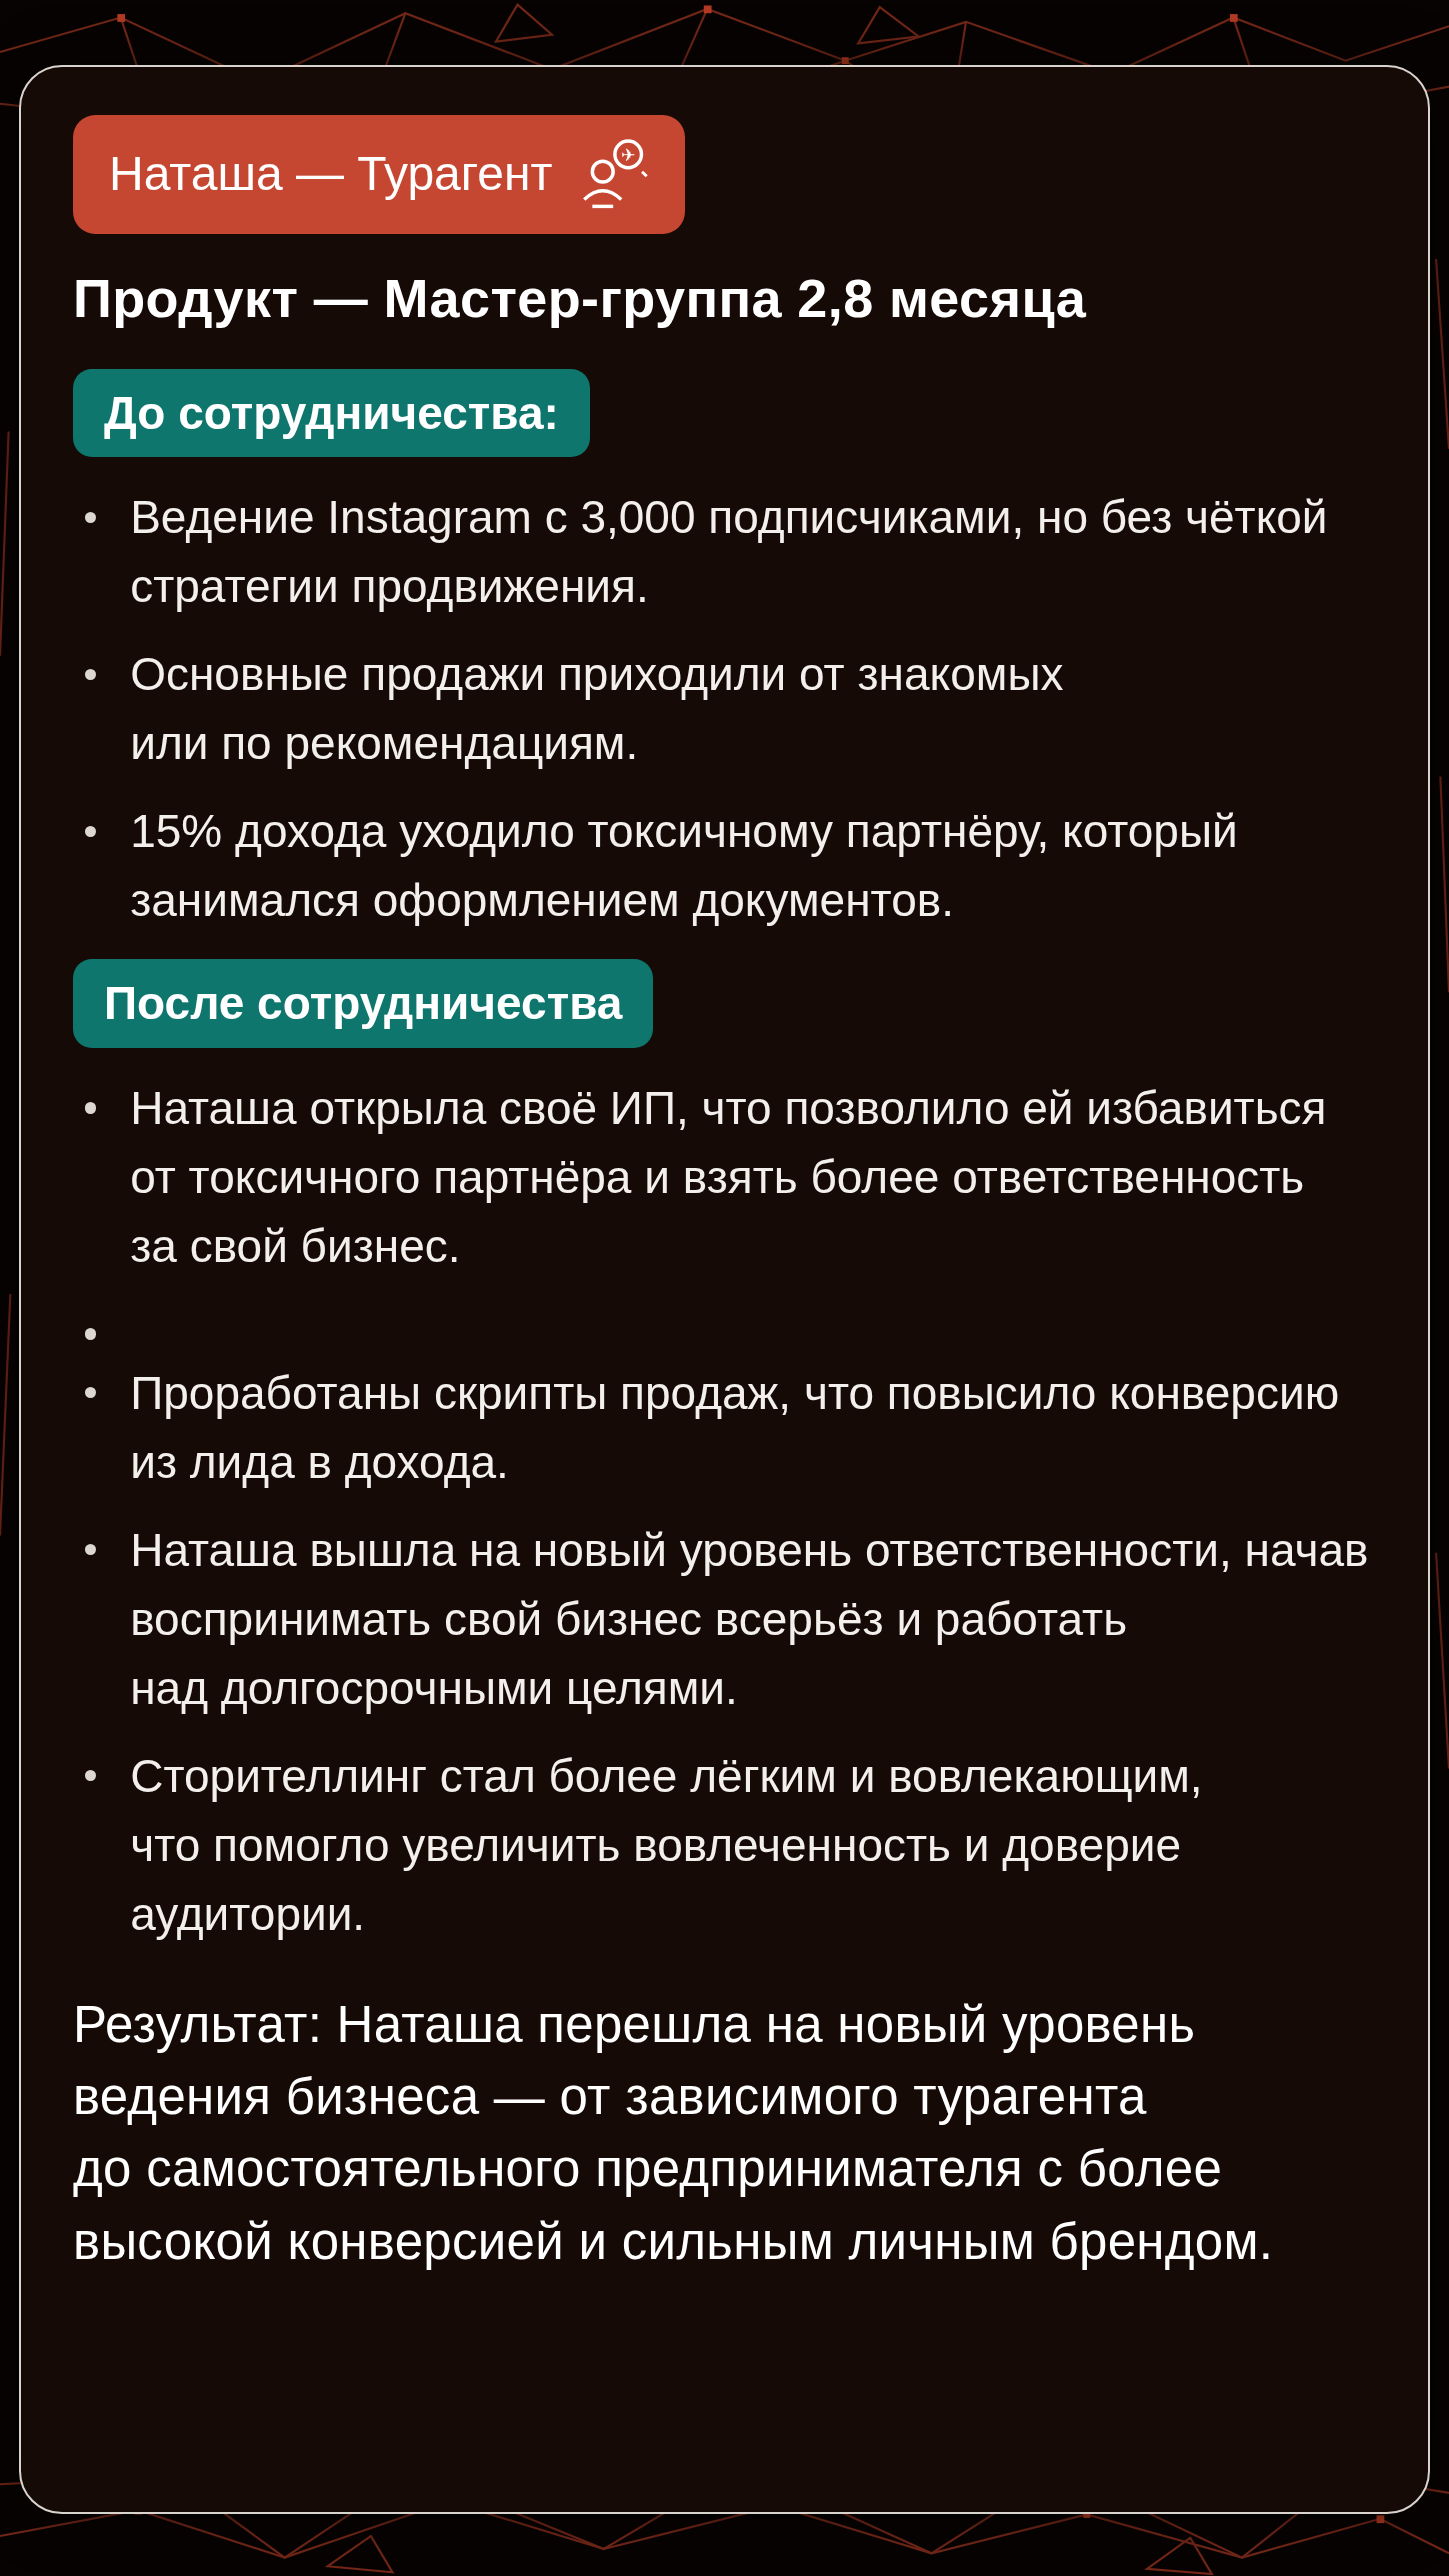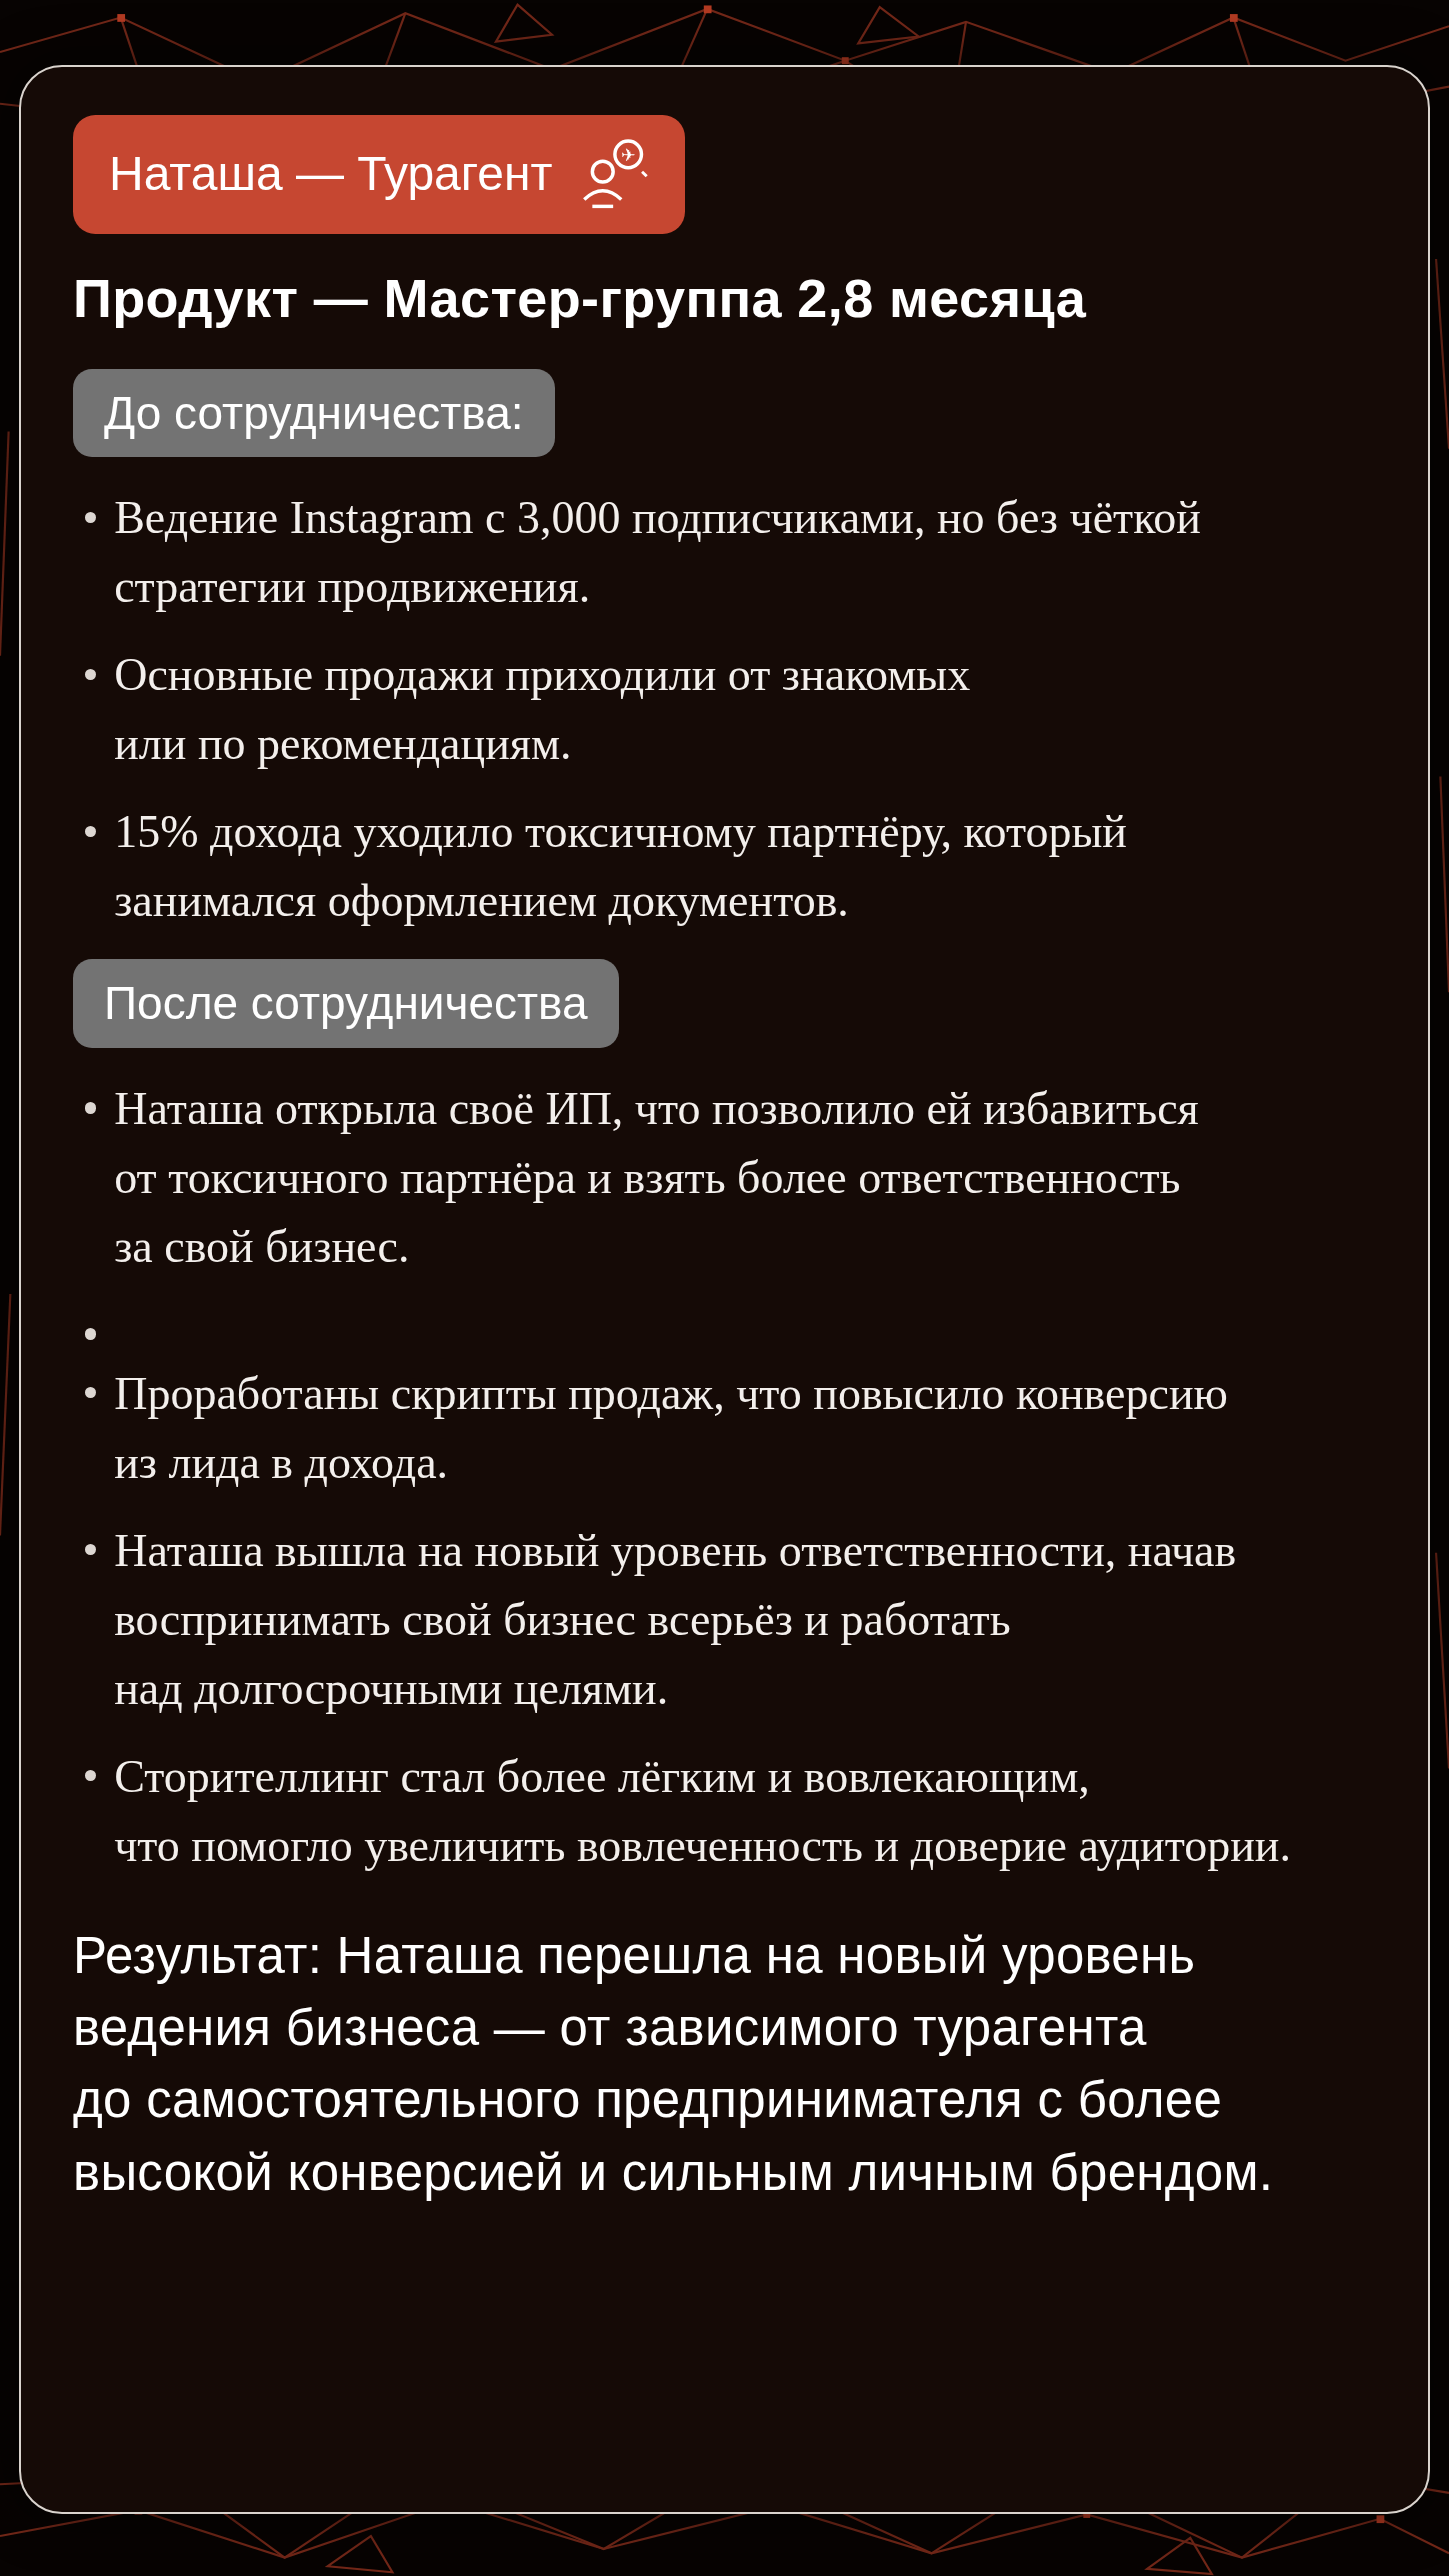--- a/index.html
+++ b/index.html
@@ -57,47 +57,46 @@
   .page-title {
     margin-top: 33px;
     font-size: 54px;
     font-weight: 700;
     color: #ffffff;
     letter-spacing: 0.4px;
   }
 
   .section-badge {
     display: inline-block;
-    background: #737373;
+    background: #0f766e;
     border-radius: 19px;
     padding: 19px 31px;
     color: #ffffff;
     font-size: 46px;
-    font-weight: 400;
+    font-weight: 700;
     line-height: 1.1;
   }
 
   .section-badge.first { margin-top: 40px; }
   .section-badge.second { margin-top: 24px; }
 
   ul.bullet-list {
     list-style: none;
     margin: 26px 0 0 0;
     padding: 0 0 0 12px;
   }
 
   ul.bullet-list li {
     display: flex;
     align-items: flex-start;
-    gap: 18px;
+    gap: 34px;
     font-size: 46px;
     line-height: 1.5;
     margin-bottom: 19px;
     color: #f3efec;
-    font-family: Liberation Serif, serif;
   }
 
   ul.bullet-list li:last-child { margin-bottom: 0; }
 
   .dot {
     flex: 0 0 11.2px;
     width: 11.2px;
     height: 11.2px;
     border-radius: 50%;
     background: #ddd7d2;

